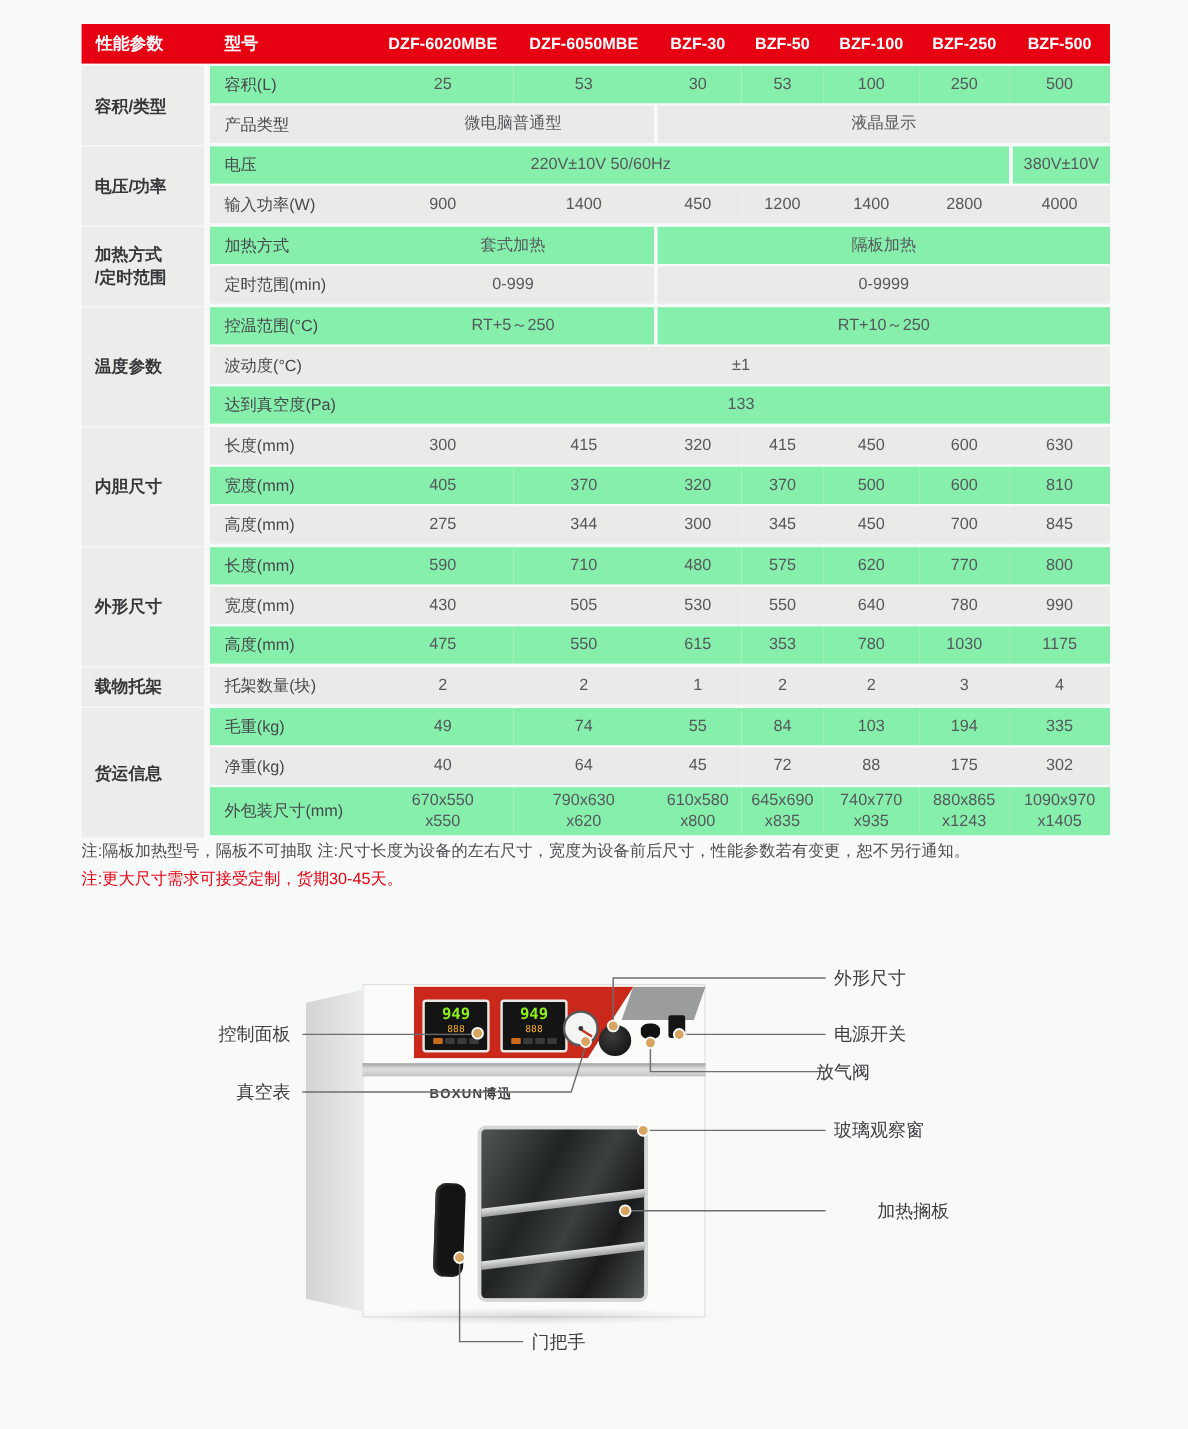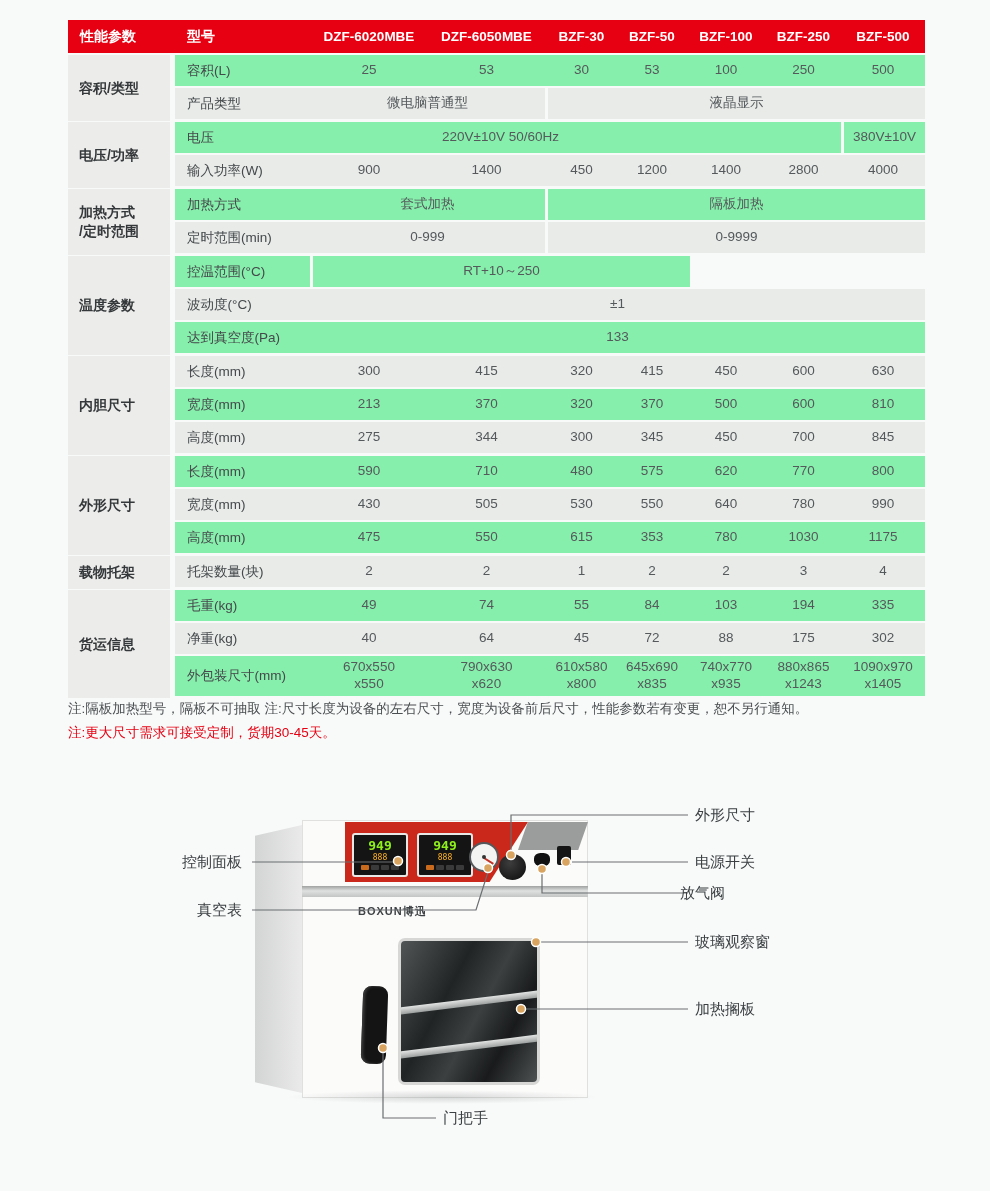--- a/index.html
+++ b/index.html
@@ -82,21 +82,21 @@
   .mshadow{left:285px;top:332px;width:315px;height:14px;
           background:radial-gradient(ellipse at center,rgba(60,70,70,.18),rgba(60,70,70,0) 70%);}
   .callouts{left:0;top:0;pointer-events:none;}
   .dlabel{font-size:15px;color:#3c4043;white-space:nowrap;}
   .lb-control{left:182px;top:95px;}
   .lb-gauge{left:197px;top:143px;}
   .lb-valve{left:695px;top:48px;}
   .lb-power{left:695px;top:95px;}
   .lb-air{left:680px;top:126px;}
   .lb-glass{left:695px;top:175px;}
-  .lb-shelf{left:695px;top:242px;}
+  .lb-shelf{left:731px;top:242px;}
   .lb-handle{left:443px;top:351px;}
 </style>
 </head>
 <body>
 
 <div class="table-wrap" id="specTable">
     <div class="thead">
       <div class="th left" style="width: 107px;">性能参数</div>
       <div class="th left" style="width: 135px;">型号</div>
       <div class="th model" style="width: 118px;">DZF-6020MBE</div>
@@ -165,20 +165,21 @@
           <div class="gap"></div>
           <div class="cell l" style="width: 377px;">0-9999</div>
         </div>
       </div>
     </div>
     <div class="group">
       <div class="cat">温度参数</div>
       <div class="rows">
         <div class="row">
           <div class="plabel d">控温范围(°C)</div>
+          <div class="cell d" style="width: 235px;">RT+5～250</div>
           <div class="gap"></div>
           <div class="cell d" style="width: 377px;">RT+10～250</div>
         </div>
         <div class="row">
           <div class="plabel l">波动度(°C)</div>
           <div class="cell l" style="width: 615px;">±1</div>
         </div>
         <div class="row">
           <div class="plabel d">达到真空度(Pa)</div>
           <div class="cell d" style="width: 615px;">133</div>
@@ -193,21 +194,21 @@
           <div class="cell l" style="width: 118px;">300</div>
           <div class="cell l" style="width: 117px;">415</div>
           <div class="cell l" style="width: 73px;">320</div>
           <div class="cell l" style="width: 68px;">415</div>
           <div class="cell l" style="width: 80px;">450</div>
           <div class="cell l" style="width: 75px;">600</div>
           <div class="cell l" style="width: 84px;">630</div>
         </div>
         <div class="row">
           <div class="plabel d">宽度(mm)</div>
-          <div class="cell d" style="width: 118px;">213</div>
+          <div class="cell d" style="width: 118px;">405</div>
           <div class="cell d" style="width: 117px;">370</div>
           <div class="cell d" style="width: 73px;">320</div>
           <div class="cell d" style="width: 68px;">370</div>
           <div class="cell d" style="width: 80px;">500</div>
           <div class="cell d" style="width: 75px;">600</div>
           <div class="cell d" style="width: 84px;">810</div>
         </div>
         <div class="row">
           <div class="plabel l">高度(mm)</div>
           <div class="cell l" style="width: 118px;">275</div>

